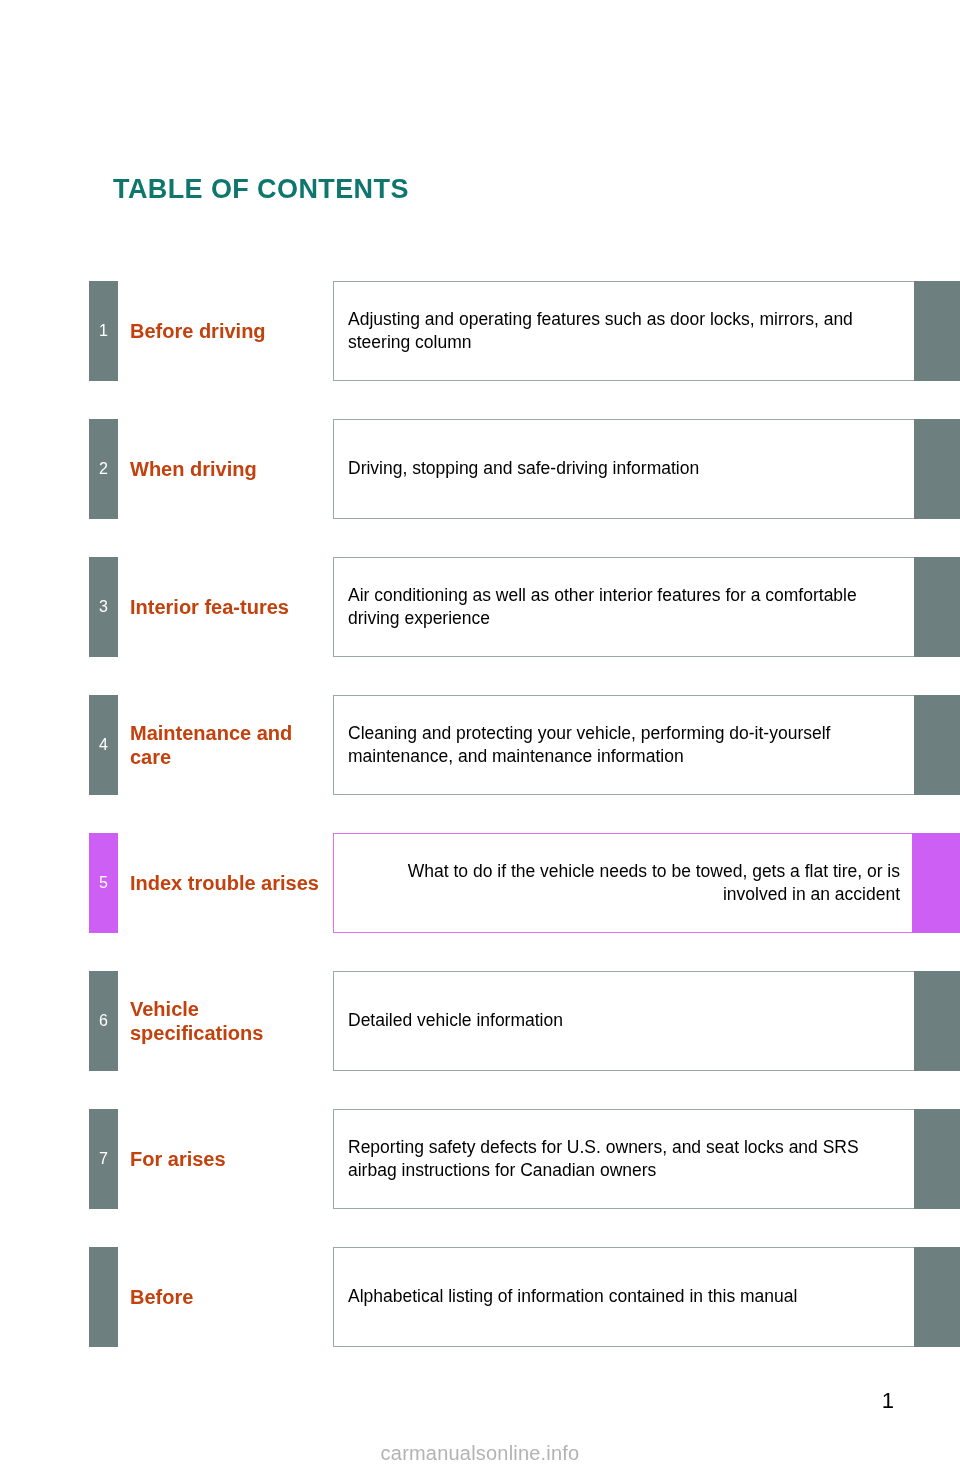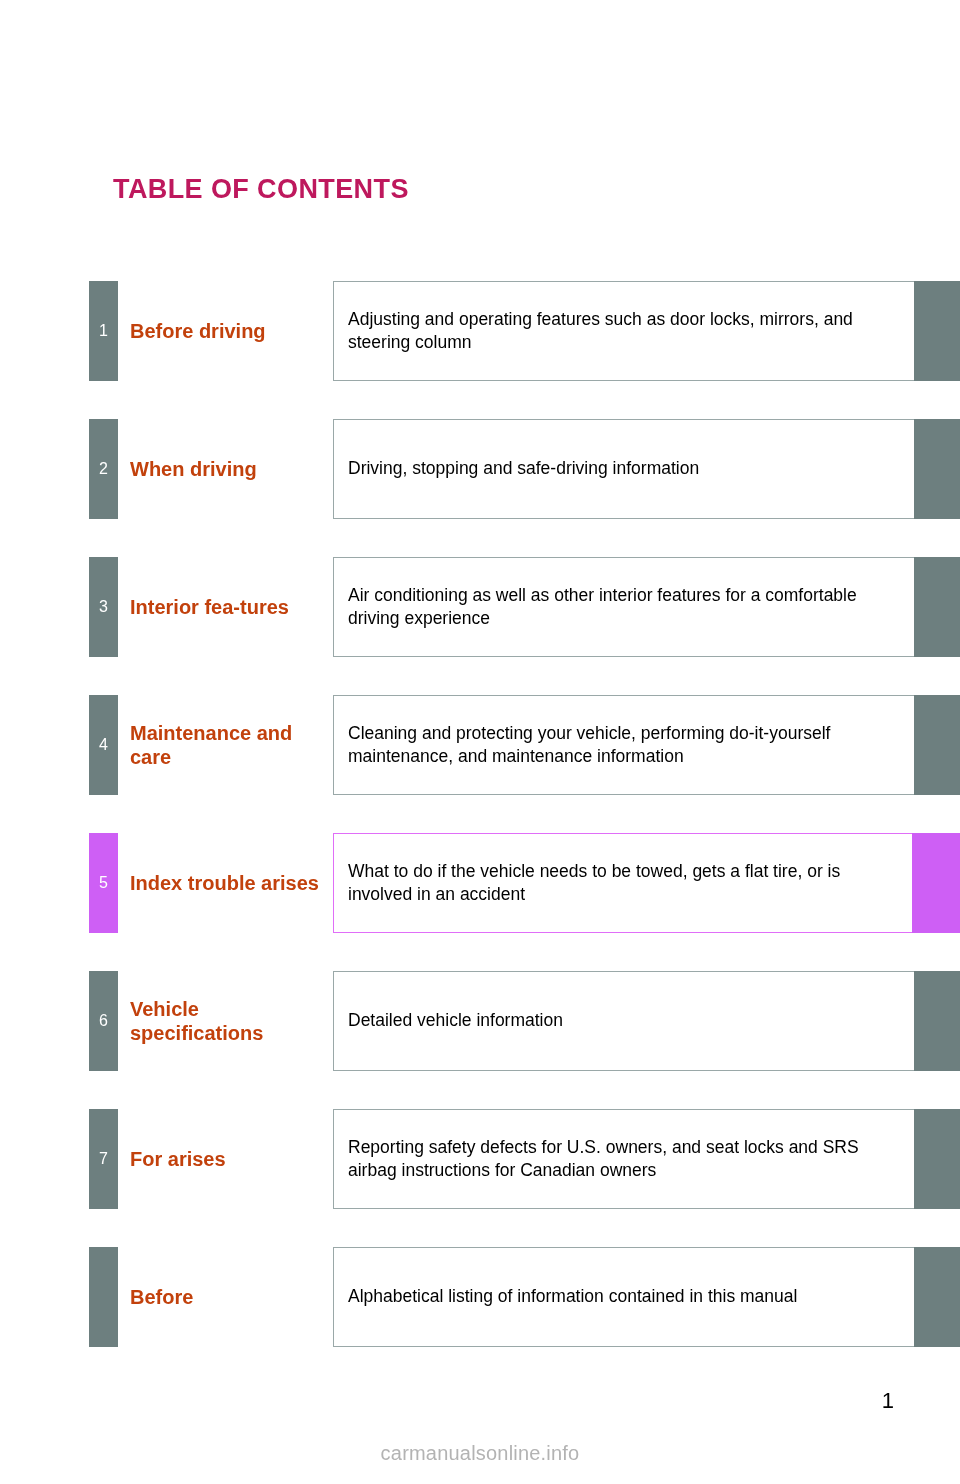--- a/index.html
+++ b/index.html
@@ -22,21 +22,21 @@
   }
 
   
   .page-title {
     position: absolute;
     left: 113px;
     top: 174px;
     font-size: 27px;
     font-weight: bold;
     letter-spacing: 0.4px;
-    color: #be185d;
+    color: #0f766e;
     white-space: nowrap;
   }
 
   
   .toc {
     position: absolute;
     left: 0;
     top: 281px;
     width: 960px;
   }
@@ -90,20 +90,21 @@
     height: 100px;
     box-sizing: border-box;
     border: 1px solid #9aa8a8;
     background: #ffffff;
     display: flex;
     align-items: center;
     padding: 8px 14px;
   }
   .toc-row.highlight .desc-box {
     border-color: #e06ef8;
+    text-align: right;
   }
   .desc-text {
     font-size: 17.5px;
     color: #000000;
     line-height: 1.34;
   }
 
   
   .edge-tab {
     position: absolute;

